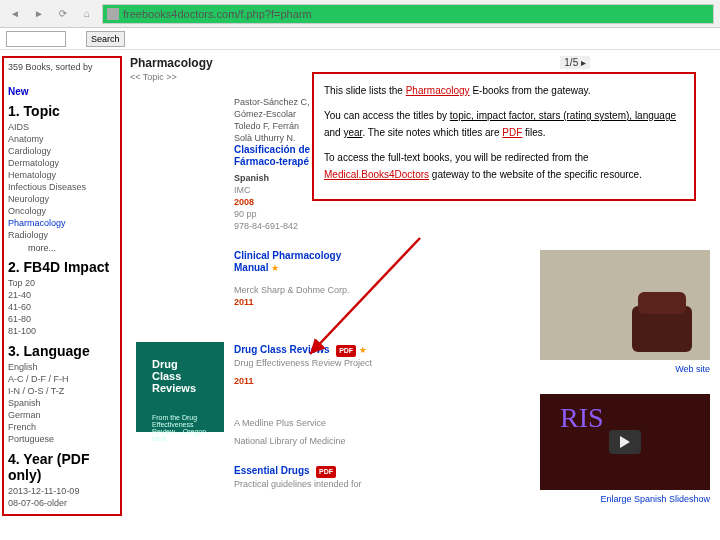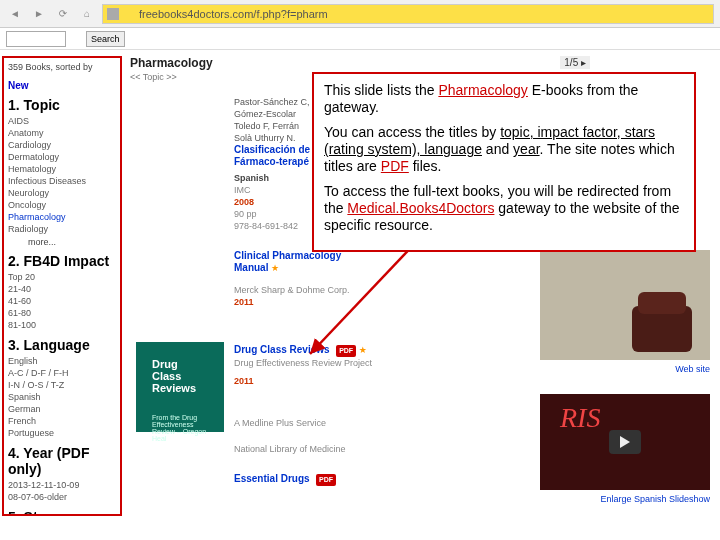--- a/index.html
+++ b/index.html
@@ -1,26 +1,26 @@
 <!DOCTYPE html>
 <html><head>
 <meta charset="utf-8">
 <style>
   * { box-sizing: border-box; margin: 0; padding: 0; }
   body { font-family: Arial, sans-serif; font-size: 10px; background: #fff; width: 720px; height: 540px; overflow: hidden; position: relative; }
   .browser-bar { height: 28px; background: #f1f1f1; border-bottom: 1px solid #ccc; display: flex; align-items: center; padding: 0 6px; gap: 6px; }
   .nav-btn { width: 18px; height: 18px; display: flex; align-items: center; justify-content: center; color: #888; }
-  .url-bar { flex: 1; height: 20px; background: #fde047; border: 1px solid #ccc; display: flex; align-items: center; padding: 0 4px; font-size: 11px; color: #555; gap: 16px; }
+  .url-bar { flex: 1; height: 20px; background: #22c55e; border: 1px solid #ccc; display: flex; align-items: center; padding: 0 4px; font-size: 11px; color: #555; }
   .url-bar .page-ic { width: 12px; height: 12px; background: #aaa; margin-right: 4px; }
   .sub-bar { height: 22px; border-bottom: 1px solid #ddd; display: flex; align-items: center; padding: 0 6px; gap: 20px; }
   .search-box { width: 60px; height: 16px; border: 1px solid #aaa; font-size: 9px; padding: 0 2px; }
   .search-btn { height: 16px; font-size: 9px; padding: 0 4px; border: 1px solid #aaa; background: #eee; }
   .content { display: flex; height: calc(540px - 50px); }
   .sidebar { width: 120px; border: 2px solid #c00; padding: 4px 4px; margin: 6px 0 0 2px; overflow: hidden; height: 460px; }
-  .sb-title { font-size: 9px; color: #444; margin-bottom: 8px; }
+  .sb-title { font-size: 9px; color: #444; margin-bottom: 14px; }
   .sb-head { color: #0000cc; font-weight: bold; font-size: 10px; margin: 6px 0 2px; }
   .sb-sec { font-weight: bold; font-size: 14px; margin: 6px 0 2px; }
   .sb-link { display: block; color: #555; font-size: 9px; line-height: 12px; }
   .sb-link.blue { color: #0033cc; }
   .sb-more { color: #444; font-size: 9px; margin-top: 2px; display: block; padding-left: 20px; }
   .main { flex: 1; padding: 6px 8px; position: relative; overflow: hidden; }
   .page-h1 { font-weight: bold; font-size: 12px; color: #222; }
   .page-sub { font-size: 9px; color: #777; margin-top: 2px; }
   .pager { position: absolute; top: 6px; right: 130px; font-size: 10px; color: #333; background: #eee; padding: 1px 4px; }
   .entry { margin-top: 14px; font-size: 9px; color: #444; line-height: 12px; }
@@ -32,25 +32,25 @@
   .entry .star { color: #ff9900; }
   .cover { position: absolute; left: 136px; width: 88px; height: 90px; background: #0a6b5a; color: #fff; font-size: 11px; font-weight: bold; padding: 16px; }
   .cover.drug { top: 342px; }
   .cover .sub { font-size: 7px; font-weight: normal; margin-top: 20px; color: #cfe; }
   .right-col { position: absolute; top: 250px; right: 10px; width: 170px; }
   .photo { width: 170px; height: 110px; background: #bfb8a5; position: relative; }
   .chair { position: absolute; right: 18px; bottom: 8px; width: 60px; height: 46px; background: #4a1c16; border-radius: 6px; }
   .chair::before { content: ""; position: absolute; top: -14px; left: 6px; width: 48px; height: 22px; background: #5a241c; border-radius: 6px; }
   .photo-cap { font-size: 9px; color: #0033cc; text-align: right; margin-top: 4px; }
   .video { width: 170px; height: 96px; background: #3a0d0d; position: relative; margin-top: 20px; }
-  .video .txt { position: absolute; top: 8px; left: 20px; color: #ef4444; font-size: 28px; font-family: serif; font-style: italic; }
+  .video .txt { position: absolute; top: 8px; left: 20px; color: #8b5cf6; font-size: 28px; font-family: serif; }
   .play { position: absolute; left: 50%; top: 50%; transform: translate(-50%,-50%); width: 32px; height: 24px; background: #333; border-radius: 4px; display: flex; align-items: center; justify-content: center; }
   .play::after { content: ""; border-left: 10px solid #eee; border-top: 6px solid transparent; border-bottom: 6px solid transparent; }
   .video-cap { font-size: 9px; color: #0033cc; text-align: right; margin-top: 4px; }
-  .callout { position: absolute; top: 72px; left: 312px; width: 384px; background: #fff; border: 2px solid #c00; padding: 8px 10px; font-size: 14px; line-height: 17px; color: #000; z-index: 50; }
+  .callout { position: absolute; top: 72px; left: 312px; width: 384px; background: #fff; border: 2px solid #c00; padding: 8px 10px; font-size: 10px; line-height: 17px; color: #000; z-index: 50; }
   .callout p { margin-bottom: 8px; }
   .u { text-decoration: underline; }
   .red { color: #cc0000; }
   .arrow { position: absolute; top: 232px; left: 300px; width: 130px; height: 130px; z-index: 40; pointer-events: none; }
   .pdf-badge { display: inline-block; background: #c00; color: #fff; font-size: 7px; padding: 0 3px; border-radius: 2px; font-weight: bold; margin-left: 4px; }
 </style>
 </head>
 <body>
 
 <div class="browser-bar">
@@ -136,26 +136,27 @@
     <div class="entry" style="margin-left:104px; margin-top:36px;">
       <span class="title">Drug Class Reviews</span>
       <span class="pdf-badge">PDF</span>
       <span class="star">★</span>
       <div class="pub">Drug Effectiveness Review Project</div>
       <div class="year" style="margin-top:6px;">2011</div>
     </div>
 
     <div class="entry" style="margin-left:104px; margin-top:30px;">
       <div class="pub">A Medline Plus Service</div>
-      <div class="pub" style="margin-top:14px;">National Library of Medicine</div>
+      <div class="pub" style="margin-top:6px;">National Library of Medicine</div>
     </div>
 
     <div class="entry" style="margin-left:104px; margin-top:18px;">
       <span class="title">Essential Drugs</span>
       <span class="pdf-badge">PDF</span>
+      <div class="pub">Practical guidelines intended for</div>
     </div>
   </div>
 </div>
 
 <div class="cover drug">
   <div>Drug</div>
   <div>Class</div>
   <div>Reviews</div>
   <div class="sub">From the Drug Effectiveness Review – Oregon Heal</div>
 </div>

